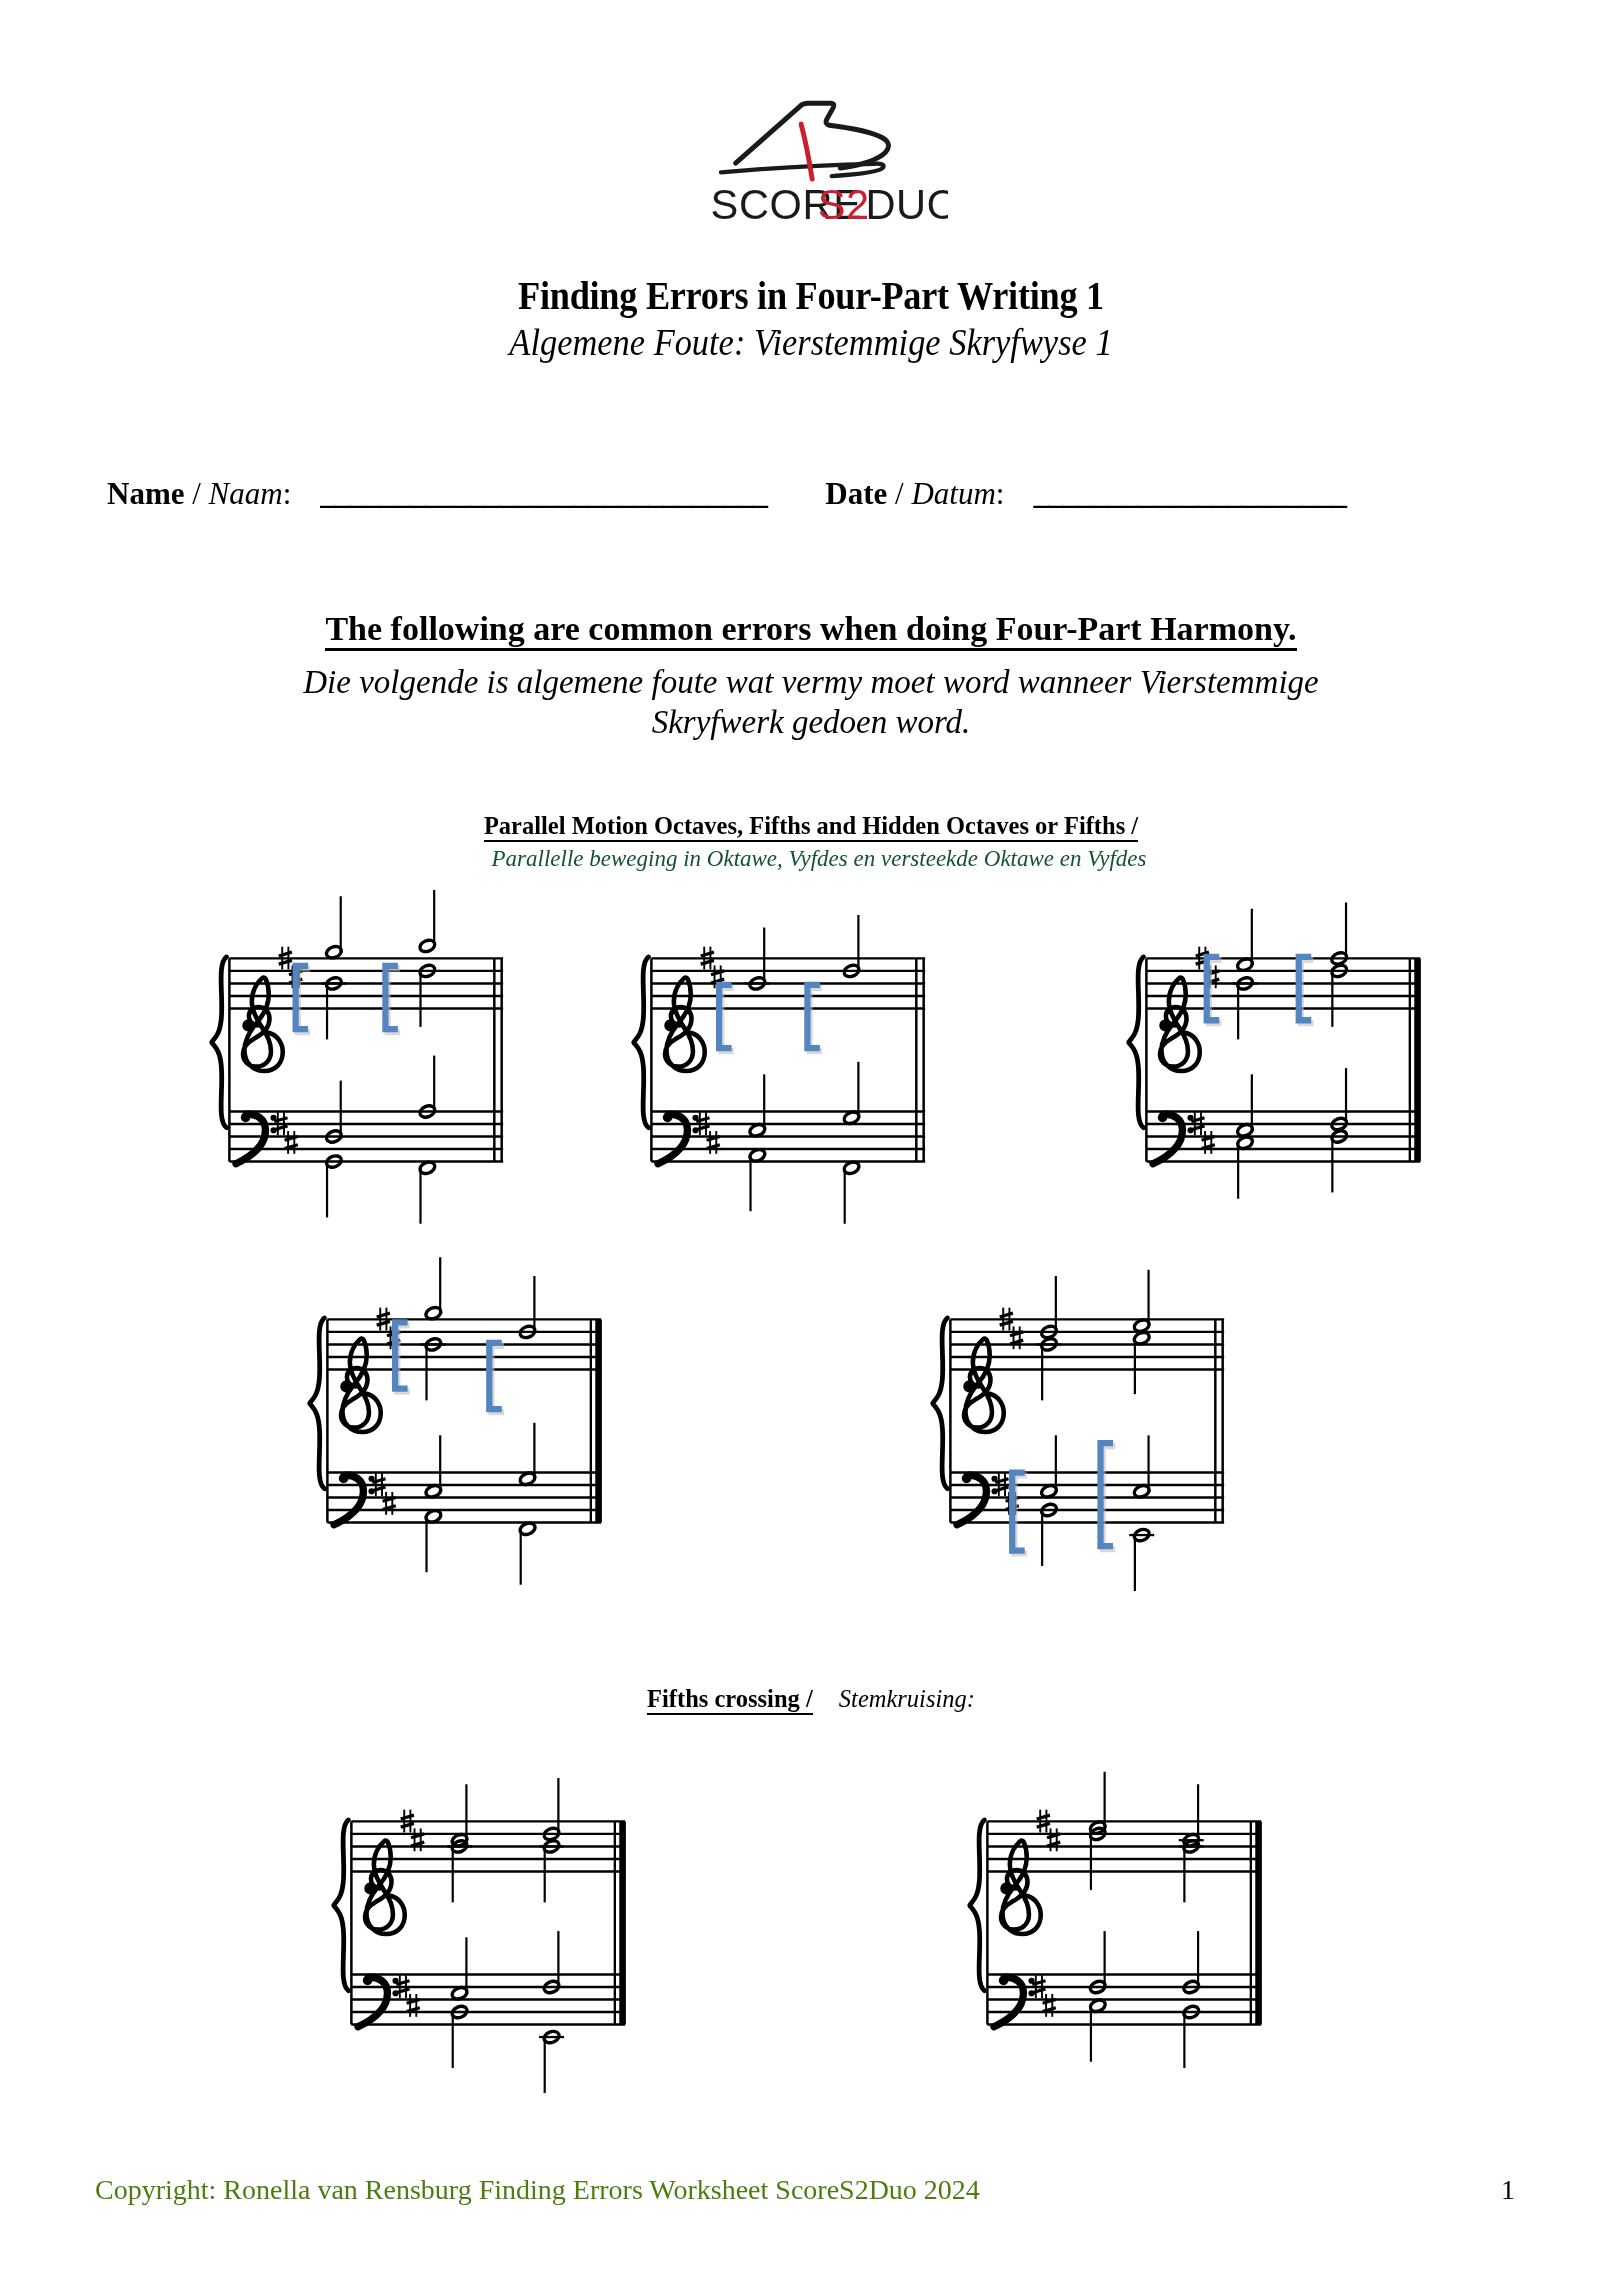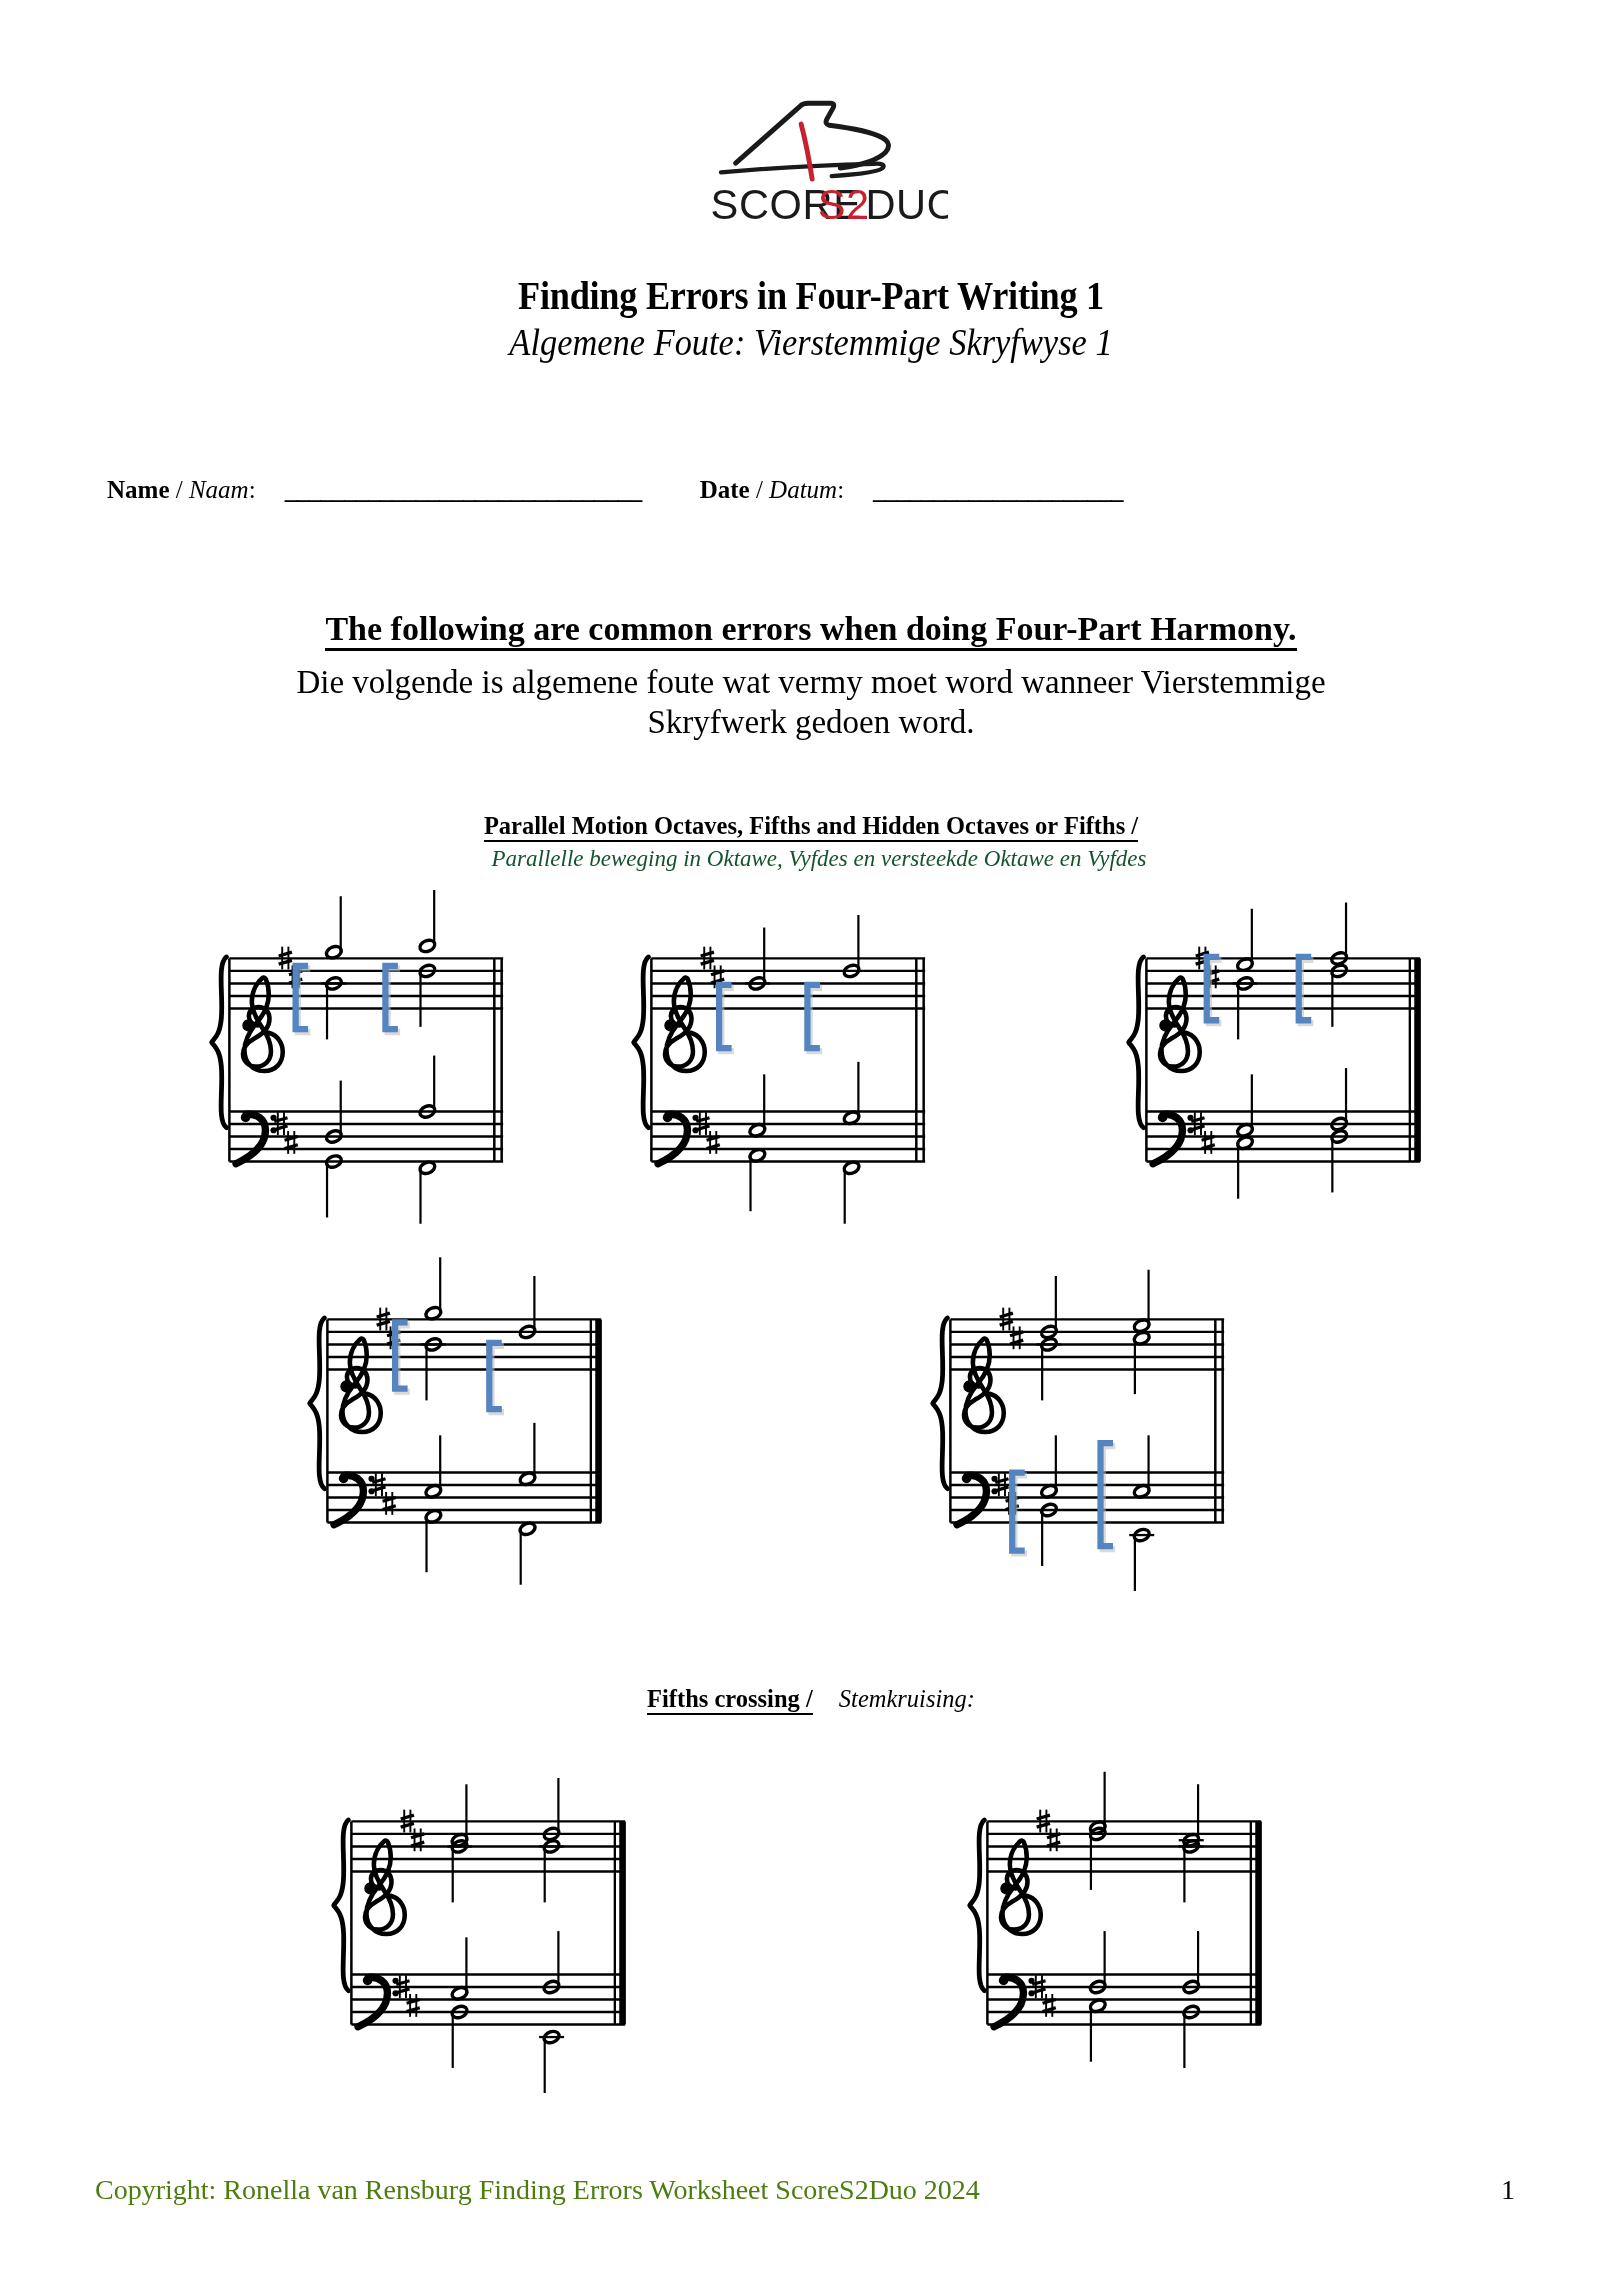--- a/index.html
+++ b/index.html
@@ -20,38 +20,38 @@
     transform:scaleX(.93);
   }
   .subtitle{
     position:absolute;left:0;right:0;top:324px;text-align:center;
     font-size:37px;font-style:italic;color:#000;line-height:1.05;
     transform:scaleX(.93);
   }
   
   .namerow{
     position:absolute;left:107px;right:107px;top:476px;
-    font-size:25px;color:#000;white-space:nowrap;
+    font-size:31px;color:#000;white-space:nowrap;
   }
   .namerow .b{font-weight:bold;}
   .namerow .i{font-style:italic;}
   .fill{letter-spacing:-0.6px;}
   .gap-sm{display:inline-block;width:29px;}
   
   .statement{
     position:absolute;left:73px;right:73px;top:611px;text-align:center;
     font-size:34px;font-weight:bold;color:#000;line-height:1.08;
   }
   .statement .u{
     border-bottom:3.7px solid #000;padding-bottom:1.2px;display:inline;
     box-decoration-break:clone;-webkit-box-decoration-break:clone;
   }
   .statement-af{
     position:absolute;left:104px;right:104px;top:662px;text-align:center;
-    font-size:33px;color:#000;line-height:1.22;
+    font-size:33px;font-style:italic;color:#000;line-height:1.22;
   }
   
   .sec-en{
     position:absolute;left:0;right:0;text-align:center;
     font-size:24.5px;font-weight:bold;color:#000;line-height:1.1;
   }
   .sec-en .u{border-bottom:2.4px solid #000;padding-bottom:0.6px;}
   .sec-af{
     position:absolute;left:16px;right:0;text-align:center;
     font-size:23px;font-style:italic;color:#14532d;line-height:1.1;

